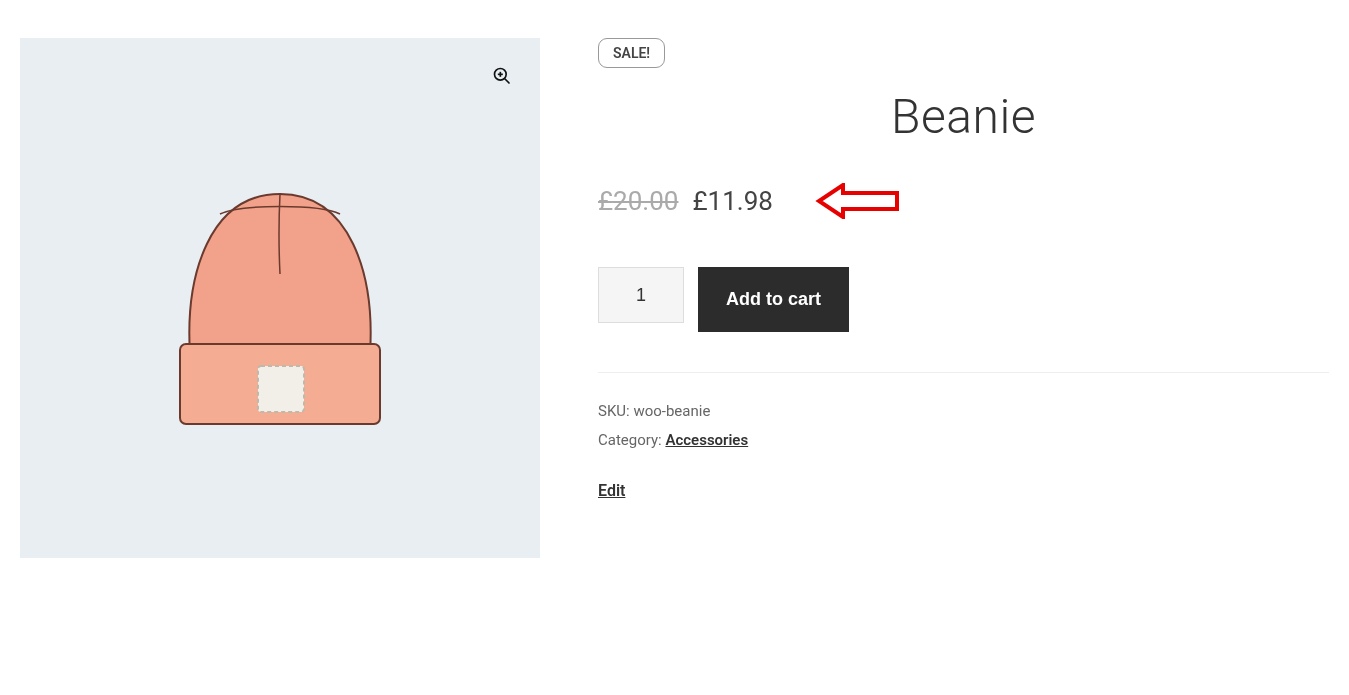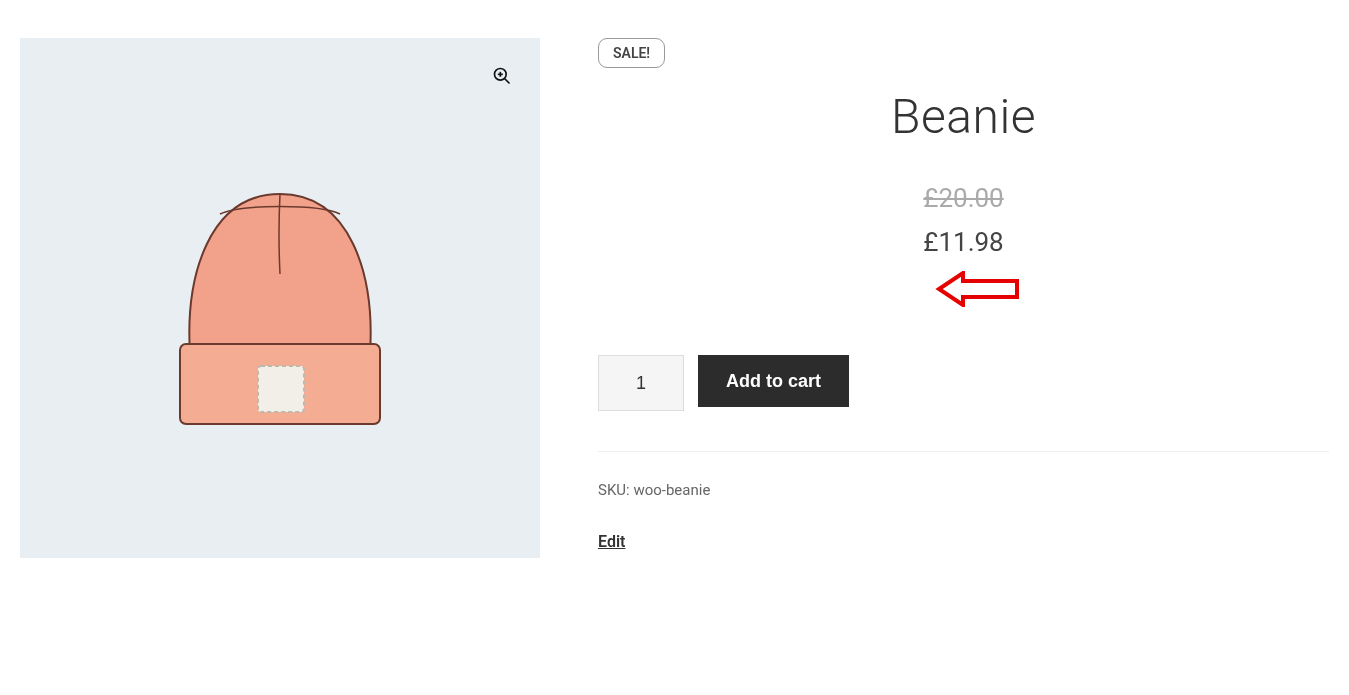--- a/index.html
+++ b/index.html
@@ -62,21 +62,20 @@
       color: #333;
       margin-bottom: 38px;
       letter-spacing: 0.5px;
       text-align: center;
     }
     .price-row {
       display: flex;
       align-items: center;
       gap: 14px;
       margin-bottom: 48px;
-      flex-direction: column;
     }
     .price-old {
       font-size: 26px;
       color: #aaa;
       text-decoration: line-through;
       font-weight: 400;
     }
     .price-new {
       font-size: 26px;
       color: #444;
@@ -109,21 +108,21 @@
       background: #f5f5f5;
       color: #333;
     }
     .add-cart-btn {
       background: #2c2c2c;
       color: #fff;
       border: none;
       font-size: 18px;
       font-weight: 700;
       padding: 0 28px;
-      height: 52px;
+      height: 65px;
       cursor: pointer;
     }
     .meta-block {
       font-size: 15px;
       color: #666;
       line-height: 1.9;
     }
     .meta-block a {
       color: #333;
       text-decoration: underline;
@@ -177,17 +176,20 @@
 
     <div class="cart-row">
       <input type="text" class="qty-input" value="1" style="">
       <button class="add-cart-btn">Add to cart</button>
     </div>
 
     <div class="meta-block">
       <div>
         <span>SKU: </span><span>woo-beanie</span>
       </div>
+      <div>
+        <span>Category: </span><a href="#">Accessories</a>
+      </div>
       <a href="#" class="edit-link">Edit</a>
     </div>
 
   </div>
 </div>
 
 </body></html>

